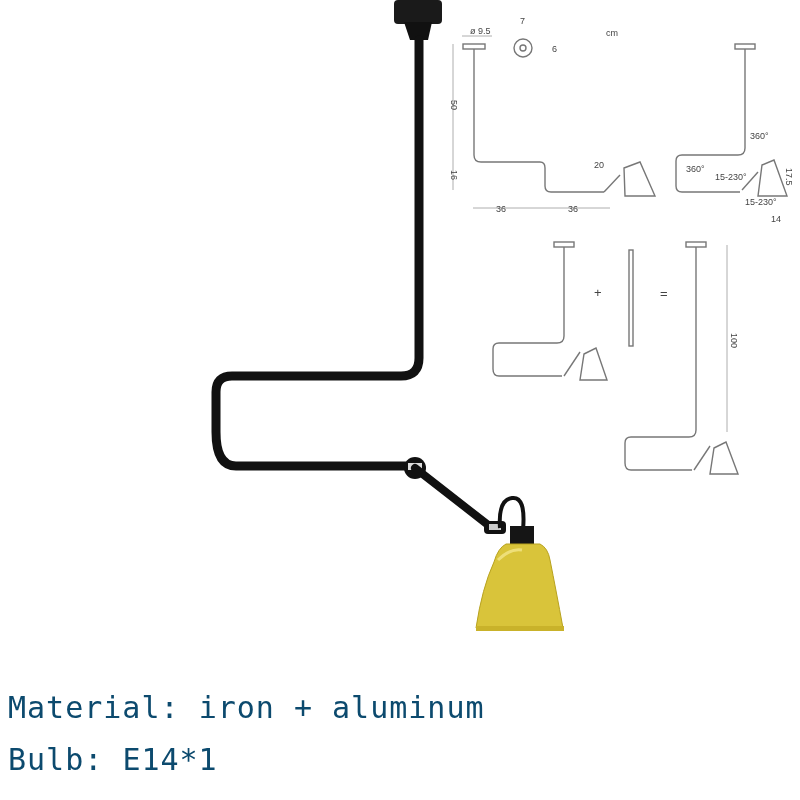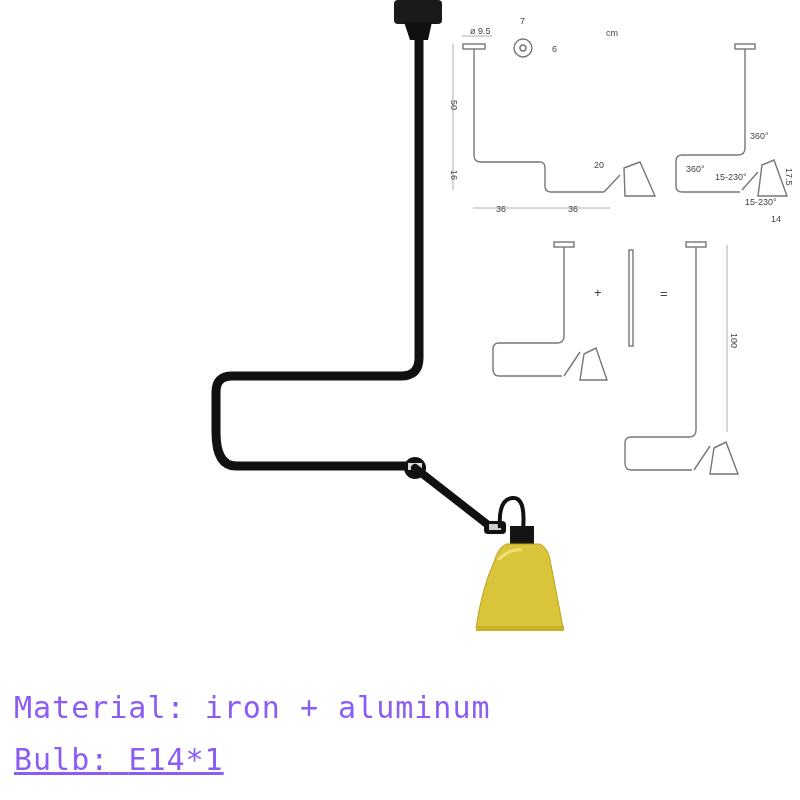--- a/index.html
+++ b/index.html
@@ -1,22 +1,22 @@
 <!DOCTYPE html>
 <html><head>
   <meta charset="utf-8">
   <style>
     html, body { margin: 0; padding: 0; background: #ffffff; }
     body { width: 800px; height: 800px; position: relative; overflow: hidden; font-family: "DejaVu Sans Mono", "Liberation Mono", monospace; }
     #stage { position: absolute; left: 0; top: 0; width: 800px; height: 800px; }
     svg { position: absolute; left: 0; top: 0; }
     .dim-text { font-family: "Liberation Sans", sans-serif; font-size: 9px; fill: #444; }
-    .spec-line { position: absolute; left: 14px; font-size: 30px; color: #8b5cf6; letter-spacing: 1px; white-space: nowrap; }
+    .spec-line { position: absolute; left: 8px; font-size: 30px; color: #0c4a6e; letter-spacing: 1px; white-space: nowrap; }
     #spec-material { top: 690px; }
-    #spec-bulb { top: 742px; text-decoration: underline; }
+    #spec-bulb { top: 742px; }
   </style>
 </head>
 <body>
 
 <div id="stage">
 
   <svg width="800" height="800" viewBox="0 0 800 800">
 
     <rect x="394" y="0" width="48" height="24" rx="4" fill="#1a1a1a"></rect>
     <path d="M404 22 L432 22 L428 40 L410 40 Z" fill="#111"></path>

